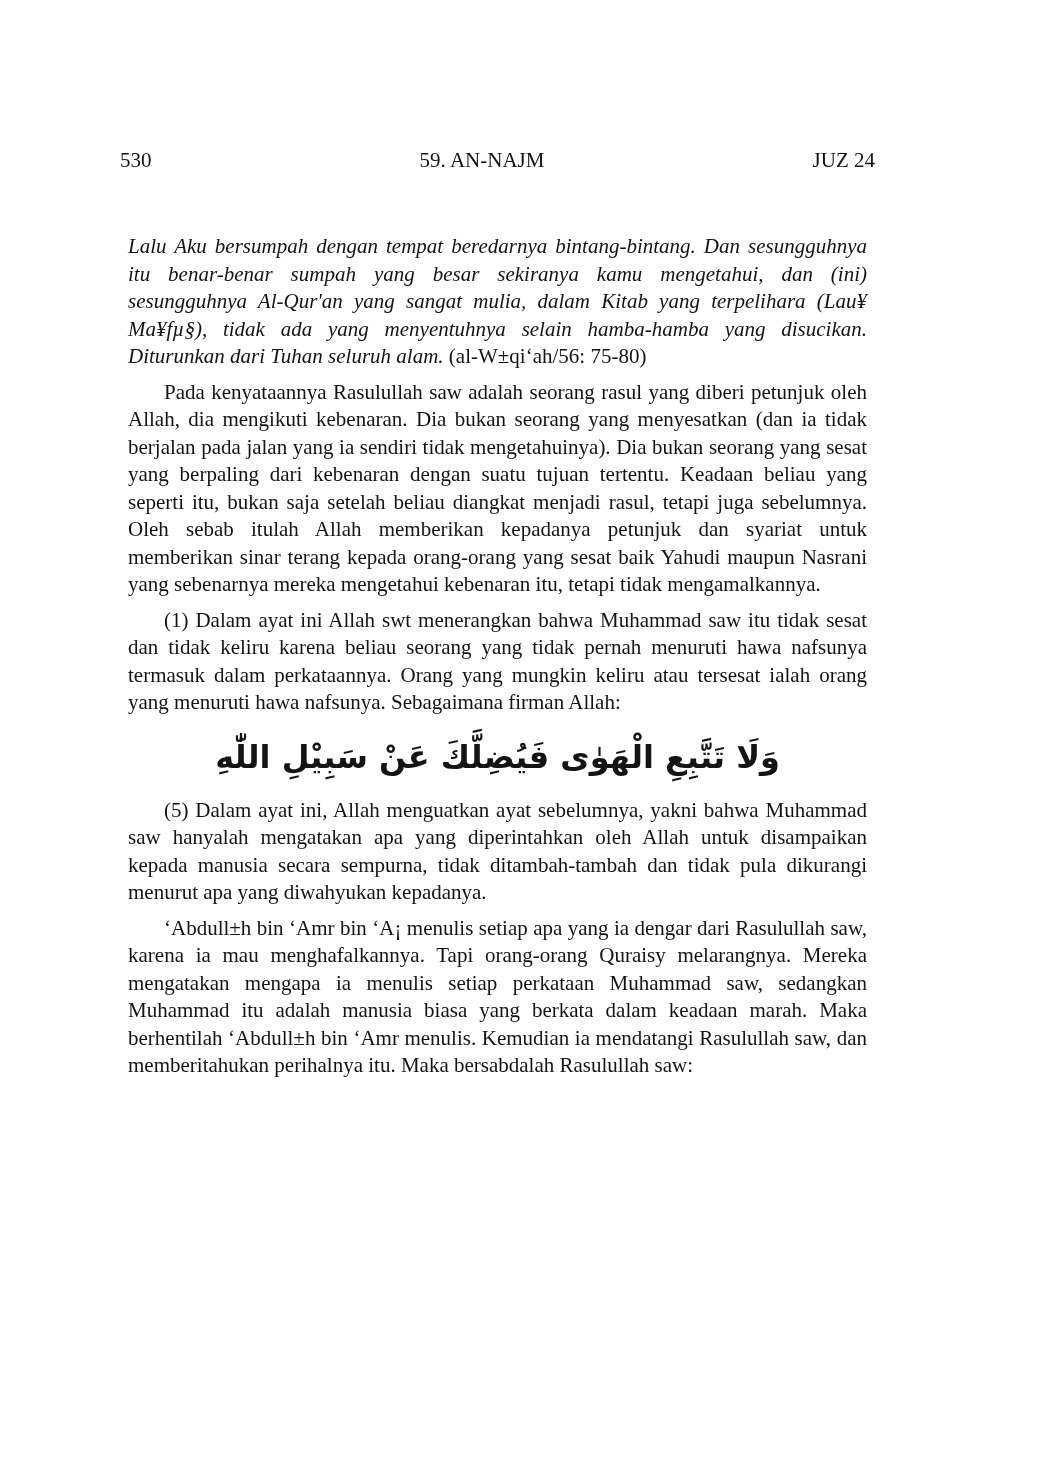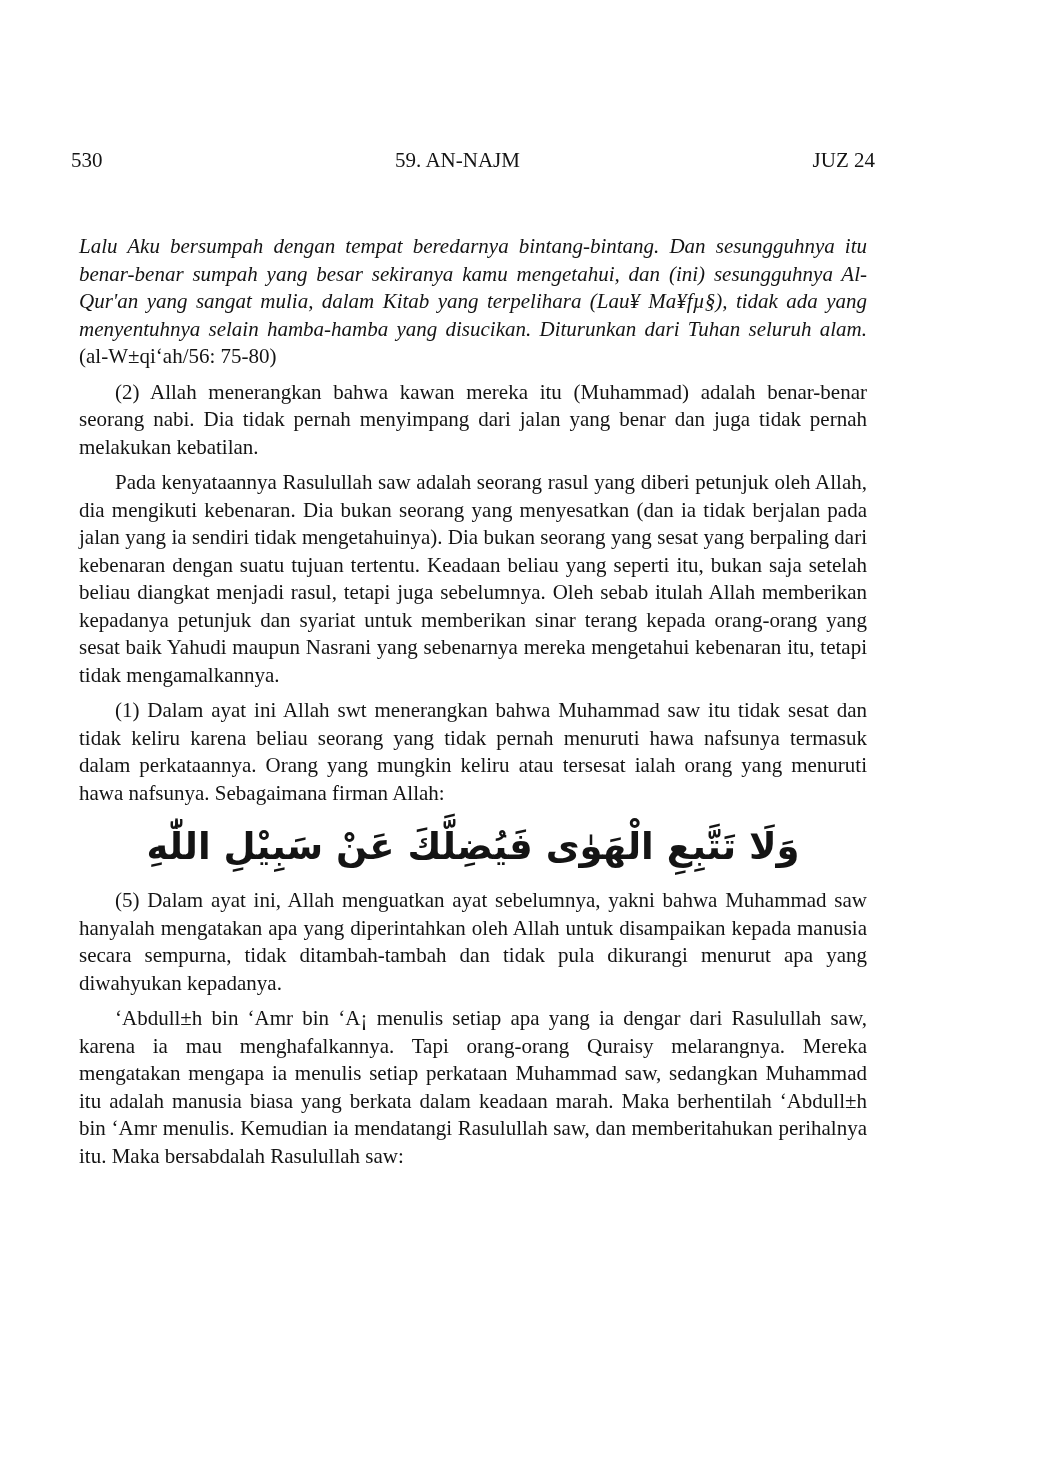--- a/index.html
+++ b/index.html
@@ -13,21 +13,21 @@
   }
   body {
     height: 1475px;
     color: var(--text-color);
     font-family: "Liberation Serif", serif;
     overflow: hidden;
   }
   .page {
     width: 1038px;
     height: 1475px;
-    padding: 147px 163px 0 71px;
+    padding: 147px 163px 0 120px;
   }
   .page-header {
     display: flex;
     justify-content: space-between;
     align-items: baseline;
     font-size: 21px;
     line-height: 27px;
   }
   .content {
     margin-top: 59px;
@@ -38,21 +38,21 @@
   .content p { margin: 8px; }
   .quote-block { font-style: italic; }
   .quote-block .ref { font-style: normal; }
   .indent { text-indent: 36px; }
   .gap-top { margin-top: 27.5px; }
   .arabic-verse {
     text-align: center;
     direction: rtl;
     font-family: "DejaVu Sans", sans-serif;
     font-weight: bold;
-    font-size: 37px;
+    font-size: 32px;
     line-height: 64px;
     margin-top: 8px;
     margin-bottom: 8px;
     font-style: normal;
   }
 </style>
 </head>
 <body>
 
 <div class="page">
@@ -60,21 +60,20 @@
   <div class="page-header">
     <span>530</span>
     <span>59. AN-NAJM</span>
     <span>JUZ 24</span>
   </div>
 
   <div class="content">
 
     <p class="quote-block"><span>Lalu Aku bersumpah dengan tempat beredarnya bintang-bintang. Dan sesungguhnya itu benar-benar sumpah yang besar sekiranya kamu mengetahui, dan (ini) sesungguhnya Al-Qur'an yang sangat mulia, dalam Kitab yang terpelihara (Lau¥ Ma¥fµ§), tidak ada yang menyentuhnya selain hamba-hamba yang disucikan. Diturunkan dari Tuhan seluruh alam.</span> <span class="ref">(al-W±qi‘ah/56: 75-80)</span></p>
 
-    <p class="indent gap-top">(2) Allah menerangkan bahwa kawan mereka itu (Muhammad) adalah benar-benar seorang nabi. Dia tidak pernah menyimpang dari jalan yang benar dan juga tidak pernah melakukan kebatilan.</p>
 
     <p class="indent">Pada kenyataannya Rasulullah saw adalah seorang rasul yang diberi petunjuk oleh Allah, dia mengikuti kebenaran. Dia bukan seorang yang menyesatkan (dan ia tidak berjalan pada jalan yang ia sendiri tidak mengetahuinya). Dia bukan seorang yang sesat yang berpaling dari kebenaran dengan suatu tujuan tertentu. Keadaan beliau yang seperti itu, bukan saja setelah beliau diangkat menjadi rasul, tetapi juga sebelumnya. Oleh sebab itulah Allah memberikan kepadanya petunjuk dan syariat untuk memberikan sinar terang kepada orang-orang yang sesat baik Yahudi maupun Nasrani yang sebenarnya mereka mengetahui kebenaran itu, tetapi tidak mengamalkannya.</p>
 
     <p class="indent">(1) Dalam ayat ini Allah swt menerangkan bahwa Muhammad saw itu tidak sesat dan tidak keliru karena beliau seorang yang tidak pernah menuruti hawa nafsunya termasuk dalam perkataannya. Orang yang mungkin keliru atau tersesat ialah orang yang menuruti hawa nafsunya. Sebagaimana firman Allah:</p>
 
     <p class="arabic-verse">وَلَا تَتَّبِعِ الْهَوٰى فَيُضِلَّكَ عَنْ سَبِيْلِ اللّٰهِ</p>
 
 
     <p class="indent gap-top">(5) Dalam ayat ini, Allah menguatkan ayat sebelumnya, yakni bahwa Muhammad saw hanyalah mengatakan apa yang diperintahkan oleh Allah untuk disampaikan kepada manusia secara sempurna, tidak ditambah-tambah dan tidak pula dikurangi menurut apa yang diwahyukan kepadanya.</p>
 

